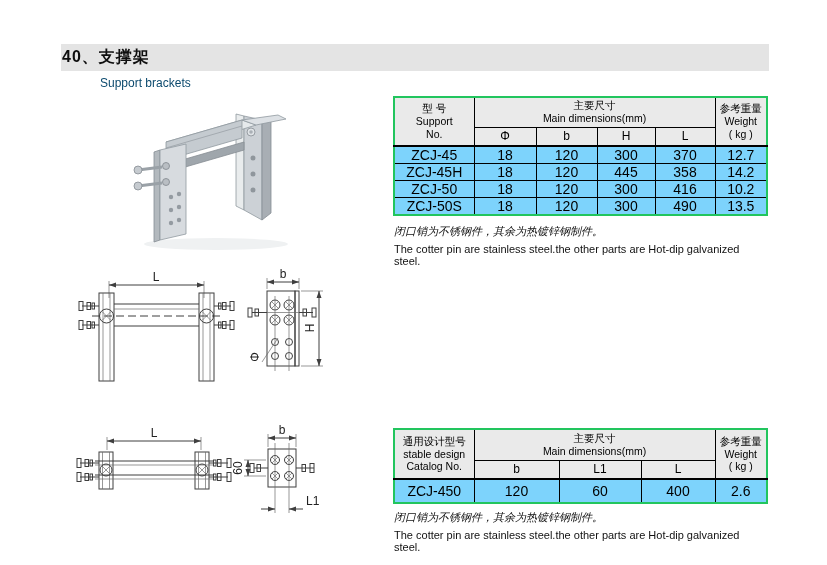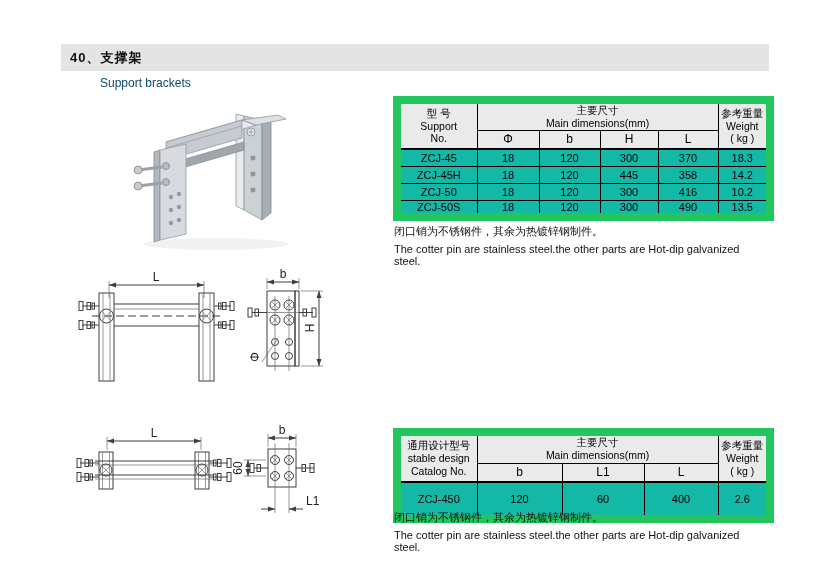--- a/index.html
+++ b/index.html
@@ -5,37 +5,37 @@
   html,body{margin:0;padding:0;}
   body{
     width:827px;height:565px;background:#ffffff;position:relative;
     font-family:"Liberation Sans","DejaVu Sans",sans-serif;color:#000;
     overflow:hidden;
   }
   .title-bar{
     position:absolute;left:61px;top:44px;width:708px;height:27px;
     background:#e4e4e4;display:flex;align-items:center;
   }
-  .title-text{font-size:13px;font-weight:bold;color:#0e0e0e;padding-left:9px;letter-spacing:1px;}
+  .title-text{font-size:16px;font-weight:bold;color:#0e0e0e;padding-left:1px;letter-spacing:1px;}
   .subtitle{position:absolute;left:100px;top:76px;font-size:12px;color:#0c4a6e;}
 
   
-  .tbl{position:absolute;border-collapse:collapse;table-layout:fixed;background:#14b8a6;border:8px solid #22c55e;padding-left:13px;}
-  .tbl td{border:1px solid #000;text-align:center;vertical-align:middle;padding:0;font-size:11px;color:#000;}
+  .tbl{position:absolute;border-collapse:collapse;table-layout:fixed;background:#7dd3fc;border:2px solid #22c55e;padding-left:13px;}
+  .tbl td{border:1px solid #000;text-align:center;vertical-align:middle;padding:0;font-size:14px;color:#000;}
   .tbl tr.hdr td{background:#eaeaea;font-size:10.5px;line-height:1.22;}
   .tbl tr.sub td{font-size:12px;background:#eaeaea;}
   .tbl tr.firstdata td{border-top:2px solid #000;}
   #table1{left:393px;top:96px;width:373px;}
   #table1 tr.hdr{height:30px;} #table1 tr.sub{height:19px;} #table1 tr.data{height:17px;}
   #table2{left:393px;top:428px;width:373px;}
-  #table2 tr.hdr{height:31px;} #table2 tr.sub{height:19px;} #table2 tr.data{height:37px;}
+  #table2 tr.hdr{height:31px;} #table2 tr.sub{height:19px;} #table2 tr.data{height:24px;}
 
   .note{position:absolute;left:394px;width:374px;font-size:11px;color:#111;}
   #note1{top:224px;} #note2{top:510px;}
-  .note .zh{margin-bottom:4px;}
+  .note .zh{margin-bottom:4px;font-style:italic;}
 
   svg{position:absolute;}
   #photo{left:124px;top:100px;}
   #drawing1{left:66px;top:258px;}
   #drawing2{left:66px;top:416px;}
   .ln{stroke:#3f3f3f;stroke-width:1;fill:none;}
   .thin{stroke:#6b6b6b;stroke-width:0.7;fill:none;}
   .dash{stroke:#3f3f3f;stroke-width:1;fill:none;stroke-dasharray:8 4;}
   .arr{fill:#3f3f3f;stroke:none;}
   .dimtxt{font-family:"Liberation Sans","DejaVu Sans",sans-serif;font-size:12px;fill:#222;}
@@ -120,21 +120,21 @@
       <td>b</td>
       <td>H</td>
       <td>L</td>
     </tr>
     <tr class="data firstdata">
       <td>ZCJ-45</td>
       <td>18</td>
       <td>120</td>
       <td>300</td>
       <td>370</td>
-      <td>18.3</td>
+      <td>12.7</td>
     </tr>
     <tr class="data">
       <td>ZCJ-45H</td>
       <td>18</td>
       <td>120</td>
       <td>445</td>
       <td>358</td>
       <td>14.2</td>
     </tr>
     <tr class="data">

